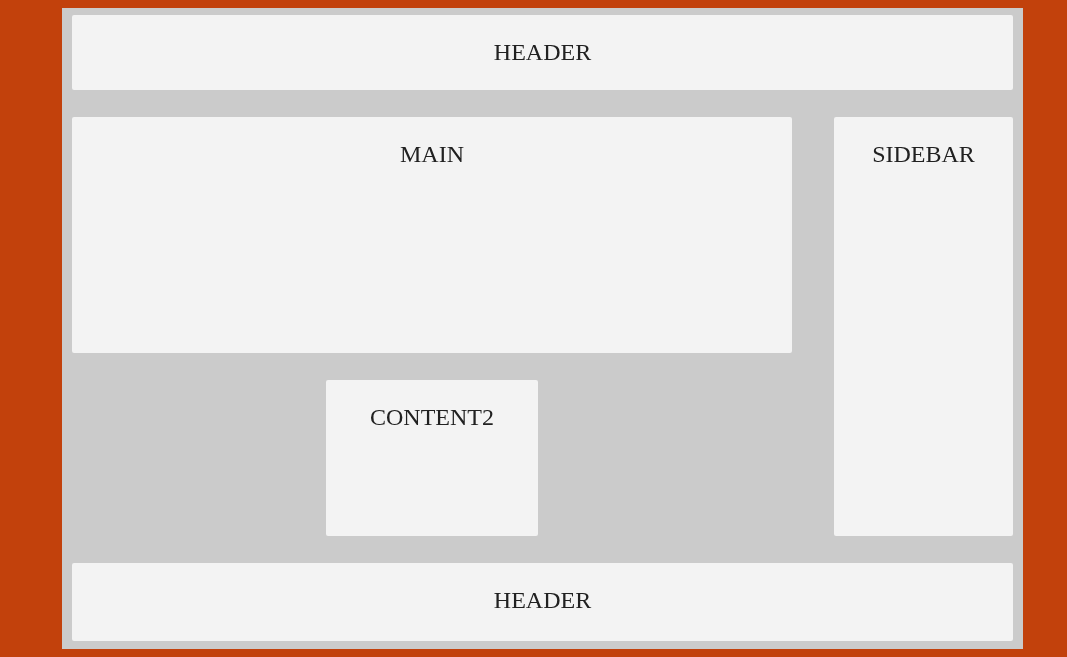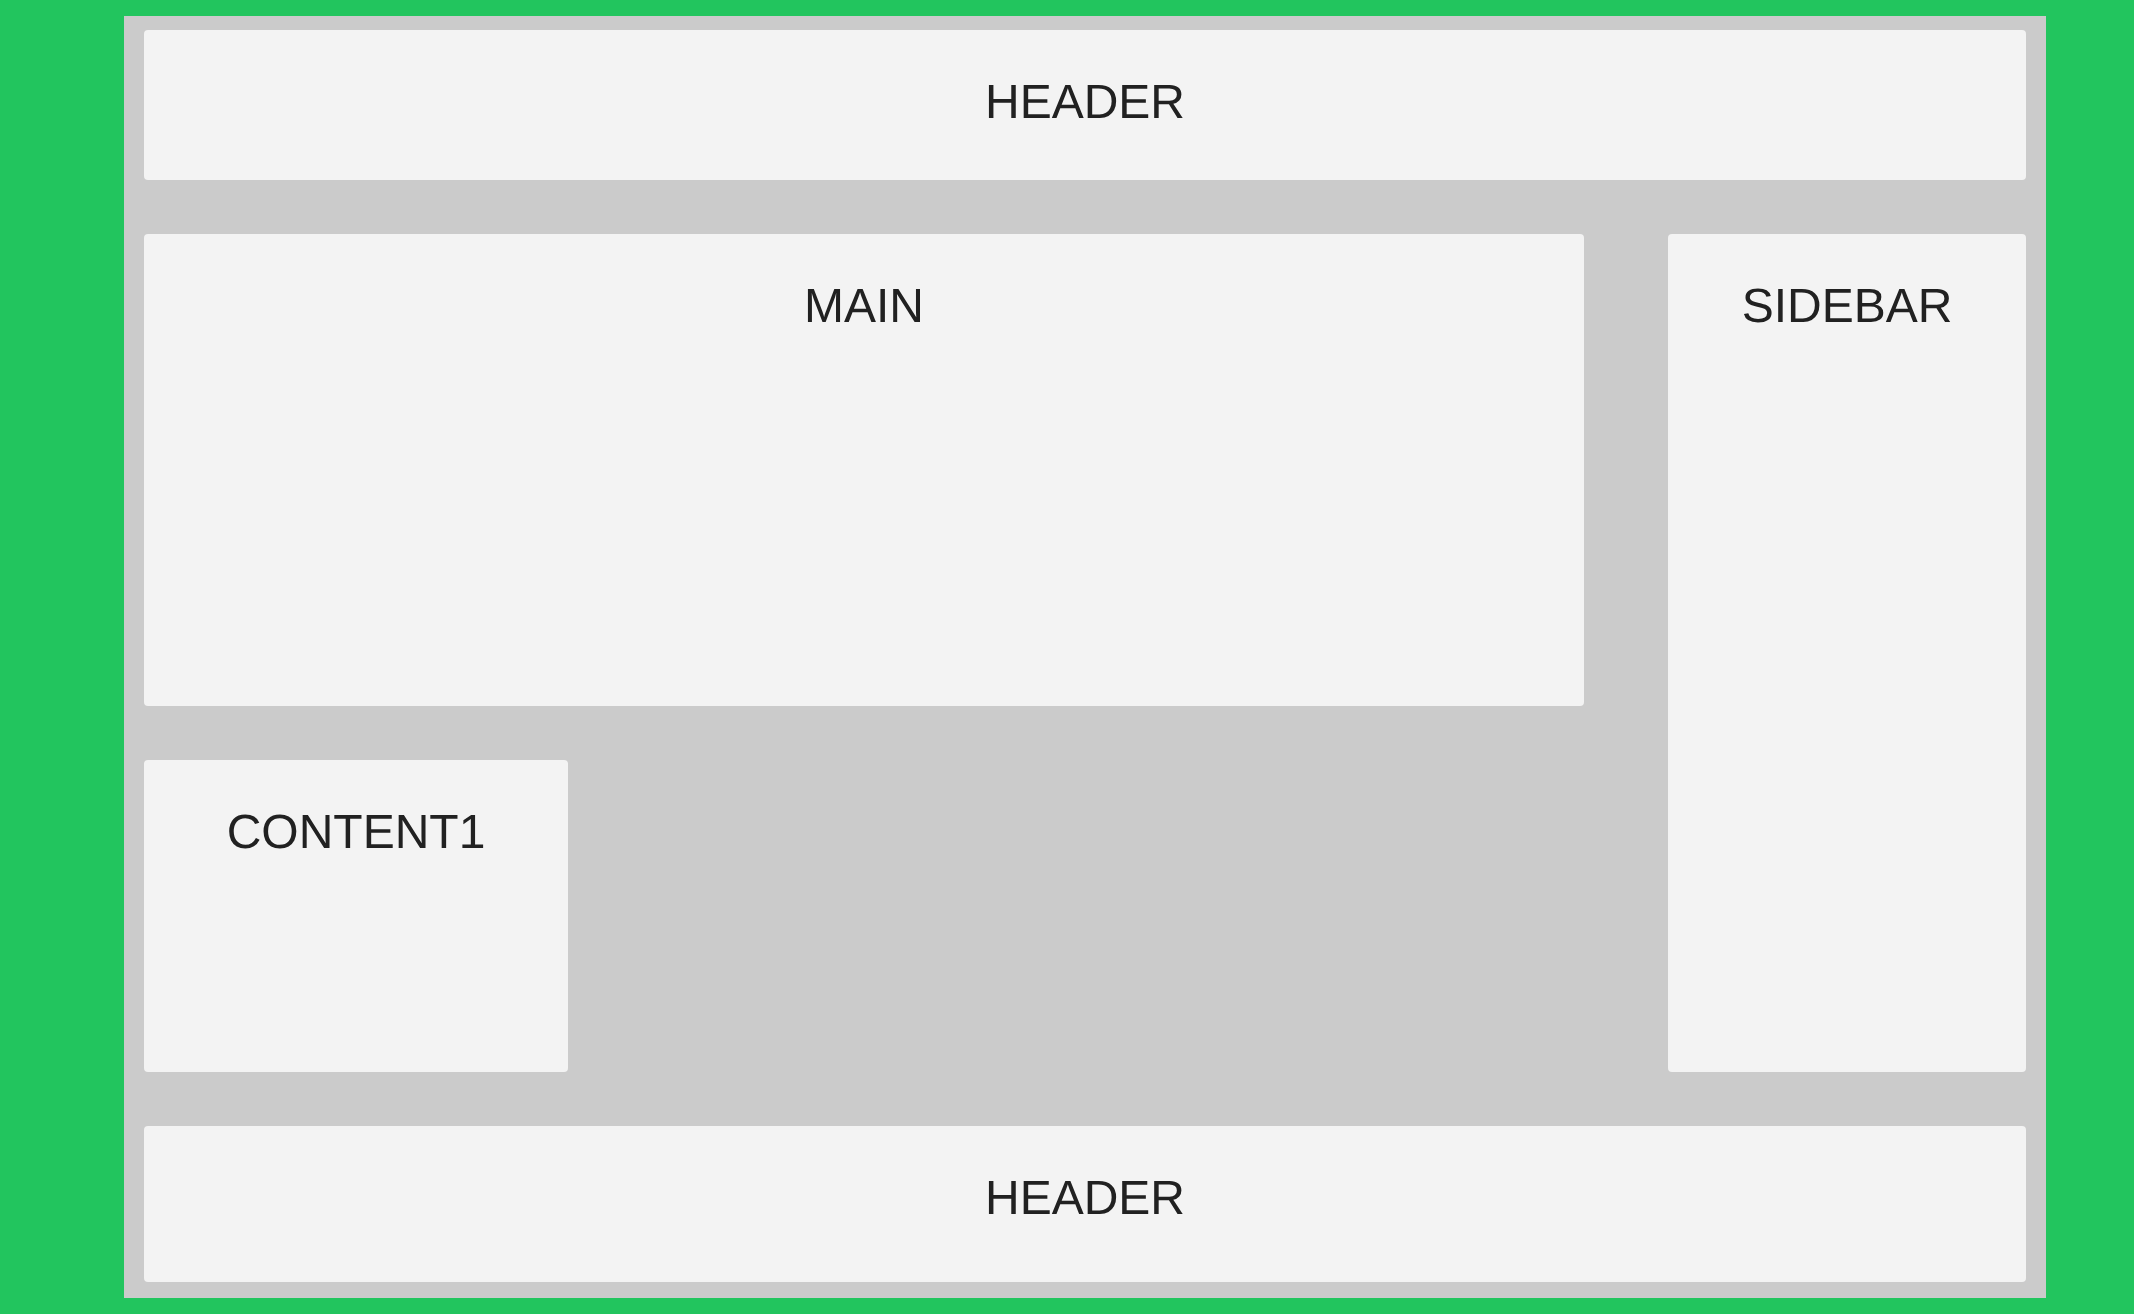--- a/index.html
+++ b/index.html
@@ -5,22 +5,23 @@
   html, body {
     margin: 0;
     padding: 0;
     background: #ffffff;
     font-family: "Liberation Sans", "DejaVu Sans", sans-serif;
   }
   .viewport {
     position: relative;
     width: 1067px;
     height: 657px;
-    background: #22c55e;
+    background: #c2410c;
     overflow: hidden;
+    font-family: Liberation Serif, serif;
   }
   .grid-container {
     position: absolute;
     left: 62px;
     top: 8px;
     width: 961px;
     height: 641px;
     box-sizing: border-box;
     background: #cbcbcb;
     padding: 7px 10px 8px 10px;
@@ -60,24 +61,24 @@
     </div>
 
     <div class="panel area-sidebar">
       <span>SIDEBAR</span>
     </div>
 
     <div class="panel area-main">
       <span>MAIN</span>
     </div>
 
-    <div class="panel area-content1">
-      <span>CONTENT1</span>
+
+    <div class="panel area-content2">
+      <span>CONTENT2</span>
     </div>
-
 
 
     <div class="panel area-footer">
       <span>HEADER</span>
     </div>
 
   </div>
 </div>
 
 </body></html>

